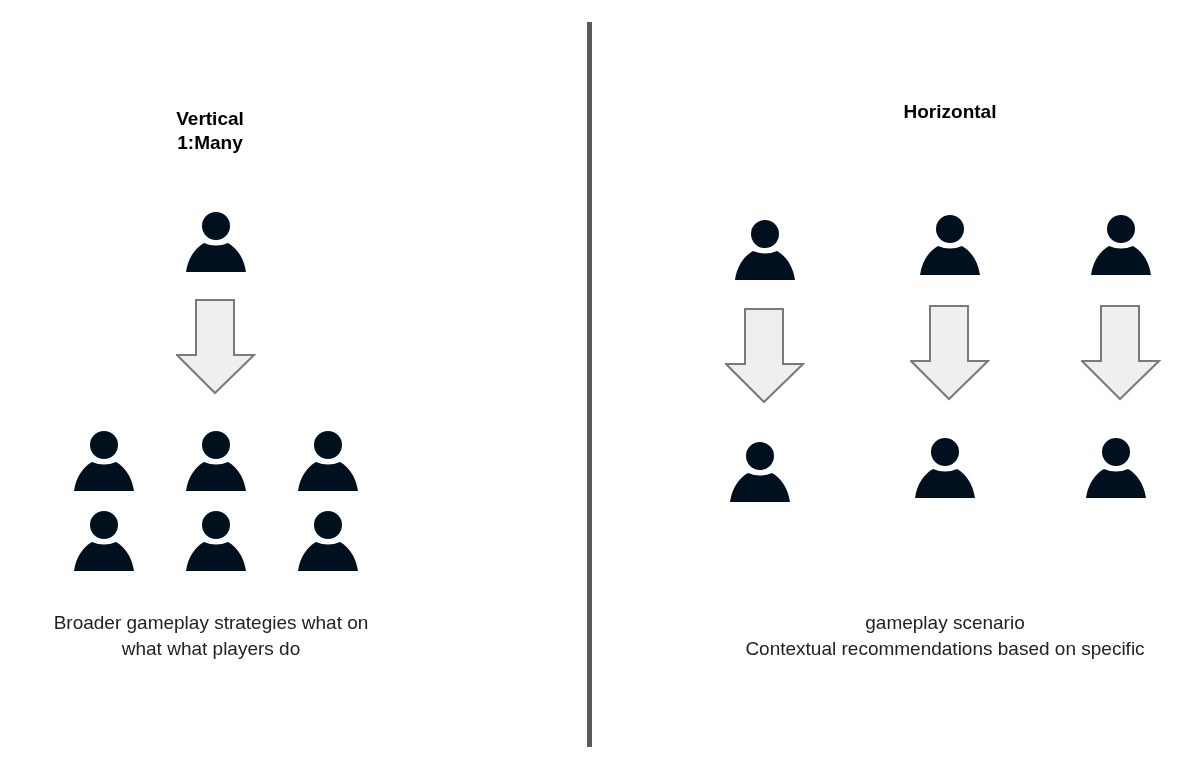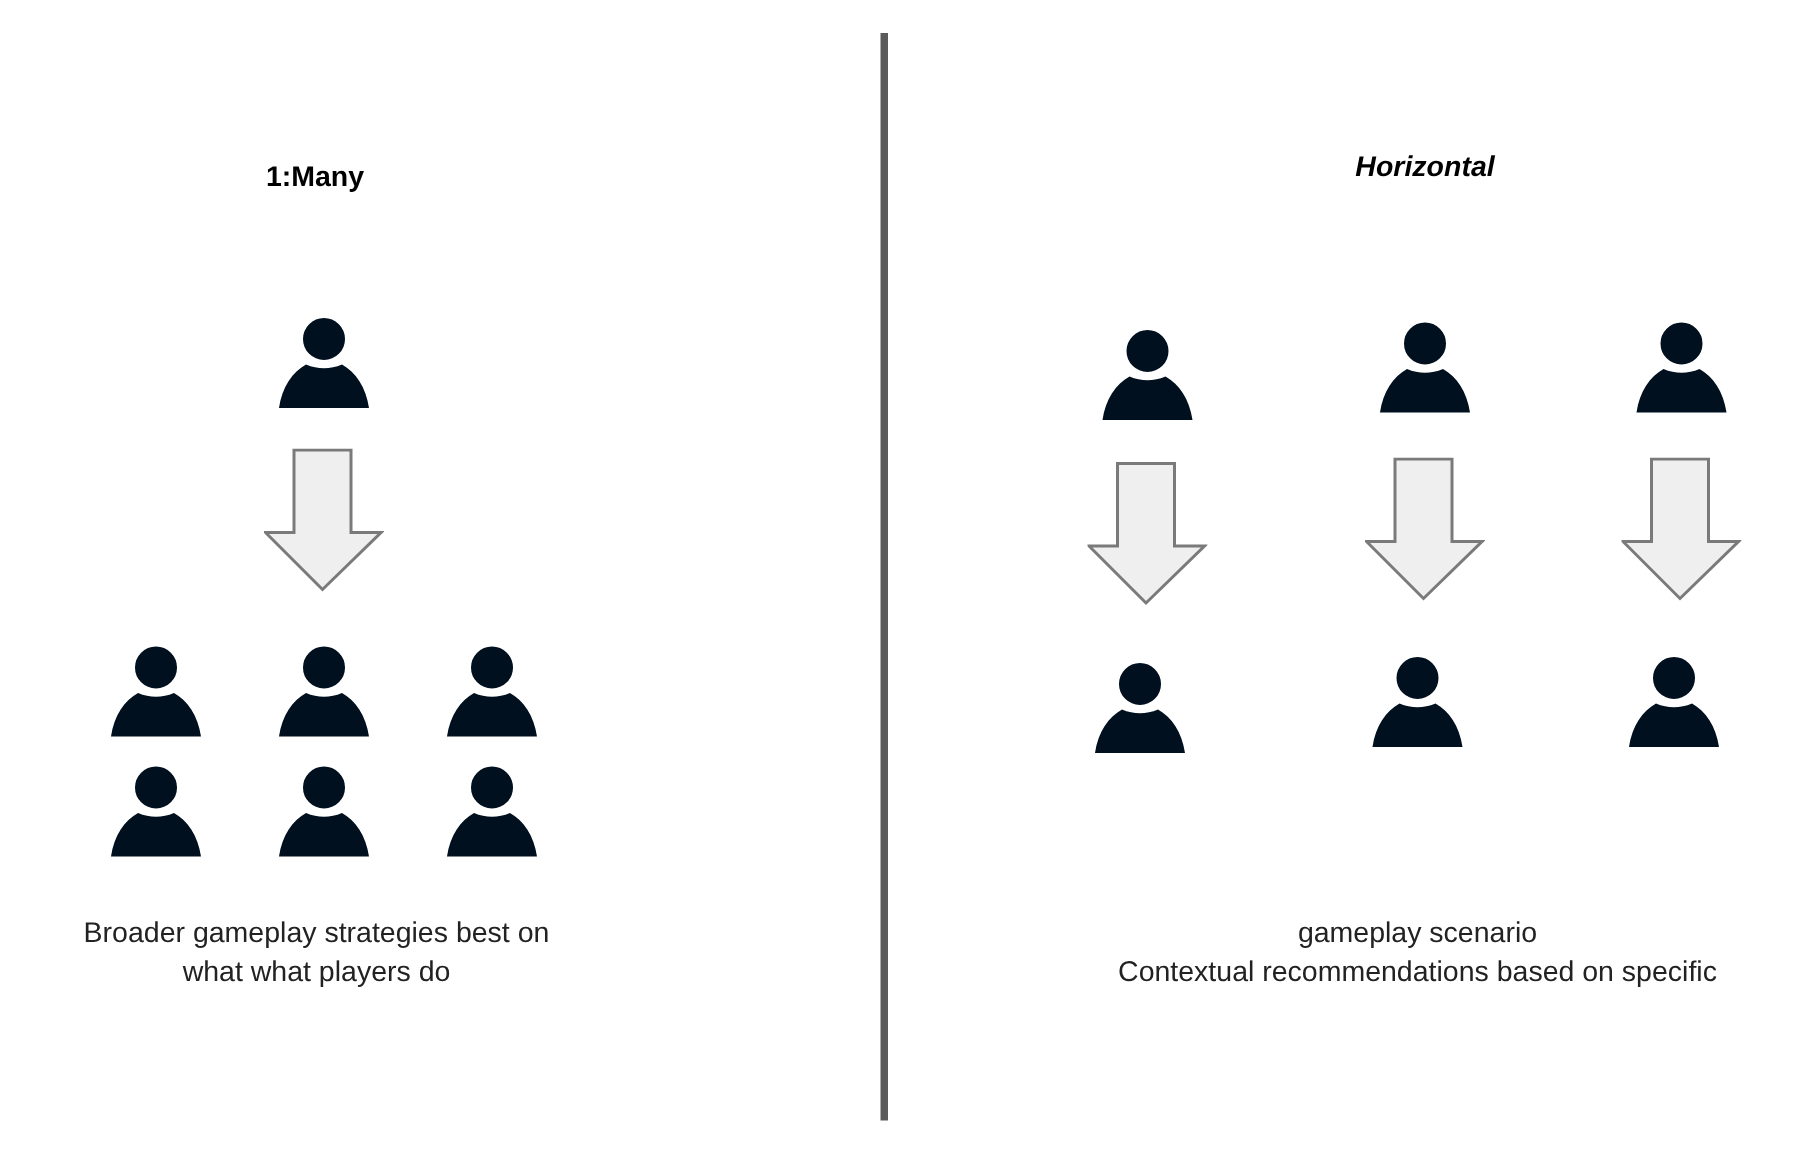--- a/index.html
+++ b/index.html
@@ -20,20 +20,21 @@
       <path d="M1 62 C3 48 10 38 19 33 Q31 38 43 33 C52 38 59 48 61 62 Z" fill="#01101f"></path>
     </symbol>
     <symbol id="arrow-sym" viewBox="0 0 80 96">
       <polygon points="20,1 58,1 58,56 78,56 39,94 1,56 20,56" fill="#efefef" stroke="#7a7a7a" stroke-width="2"></polygon>
     </symbol>
   </defs>
 </svg>
 
 <div>
   <div class="title" style="left:60px; top:107px;">
+    <div>Vertical</div>
     <div>1:Many</div>
   </div>
 
   <svg class="person" style="left:185px; top:210px;">
       <use href="#person-sym"></use>
     </svg>
   <svg class="arrow" style="left:176px; top:299px;">
       <use href="#arrow-sym"></use>
     </svg>
 
@@ -50,29 +51,29 @@
       <use href="#person-sym"></use>
     </svg>
   <svg class="person" style="left:185px; top:509px;">
       <use href="#person-sym"></use>
     </svg>
   <svg class="person" style="left:297px; top:509px;">
       <use href="#person-sym"></use>
     </svg>
 
   <div class="caption" style="left:0px; top:610px; width:422px;">
-    <div>Broader gameplay strategies best on</div>
+    <div>Broader gameplay strategies what on</div>
     <div>what what players do</div>
   </div>
 </div>
 
 <div class="divider"></div>
 
 <div>
-  <div class="title" style="left:800px; top:100px;font-style:italic;">
+  <div class="title" style="left:800px; top:100px;">
     <div>Horizontal</div>
   </div>
 
   <svg class="person" style="left:734px; top:218px;">
       <use href="#person-sym"></use>
     </svg>
   <svg class="arrow" style="left:725px; top:308px;">
       <use href="#arrow-sym"></use>
     </svg>
   <svg class="person" style="left:729px; top:440px;">

